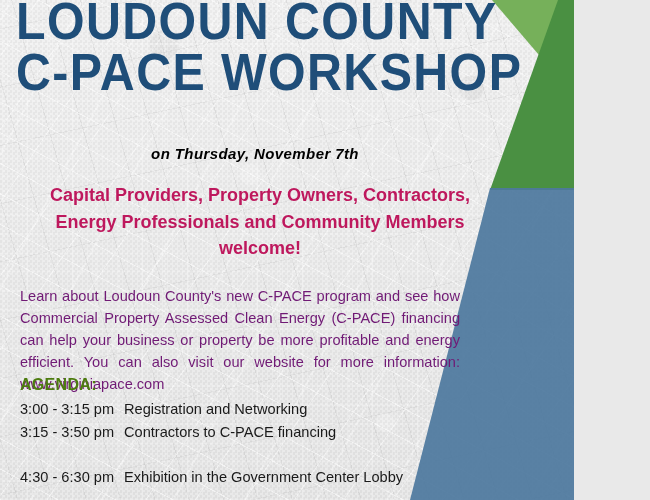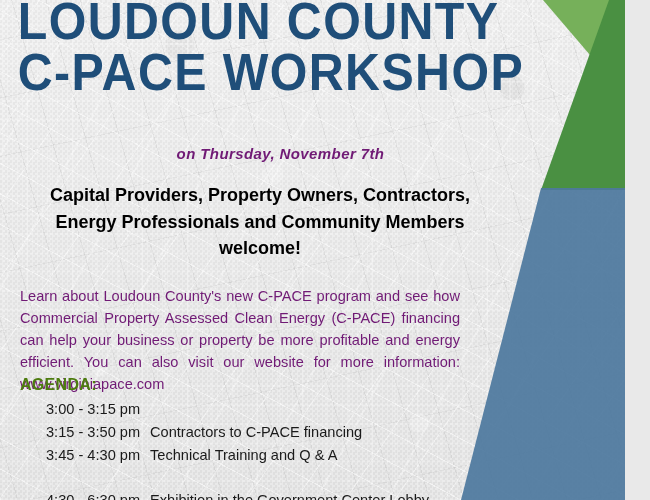--- a/index.html
+++ b/index.html
@@ -7,21 +7,21 @@
 
   html, body {
     width:650px; height:500px;
     overflow:hidden;
     background:#e9e9e9;
     font-family:"Liberation Sans", sans-serif;
   }
 
   #flyer {
     position:relative;
-    width:625px; height:500px;
+    width:574px; height:500px;
     overflow:hidden;
     background:#e5e5e5;
   }
 
   
   .map-base {
     position:absolute; inset:0;
     background:
       linear-gradient(180deg, rgba(255,255,255,0.55), rgba(255,255,255,0.25)),
       #dcdcdc;
@@ -95,32 +95,32 @@
   .date-line {
     position:absolute;
     left:0; right:0; top:145px;
     text-align:center;
     padding-right:64px;
     font-family:"Liberation Sans Narrow","Liberation Sans", sans-serif;
     font-style:italic;
     font-weight:bold;
     font-size:15px;
     letter-spacing:0.4px;
-    color:#701a75;
+    color:#000000;
   }
 
   .audience {
     position:absolute;
     left:34px; top:182px; width:452px;
     text-align:center;
     font-family:"Liberation Sans Narrow","Liberation Sans", sans-serif;
     font-weight:bold;
     font-size:18px;
     line-height:1.48;
-    color:#000000;
+    color:#be185d;
   }
 
   .body-copy {
     position:absolute;
     left:20px; top:286px; width:440px;
     text-align:justify;
     font-family:"Liberation Sans Narrow","Liberation Sans", sans-serif;
     font-size:14.6px;
     line-height:1.50;
     color:#701a75;
@@ -140,21 +140,20 @@
     position:absolute;
     left:20px; top:398px; width:470px;
     list-style:none;
   }
   .agenda-row {
     display:flex;
     font-family:"Liberation Sans Narrow","Liberation Sans", sans-serif;
     font-size:14.6px;
     line-height:1.58;
     color:#1a1a1a;
-    margin-left:26px;
   }
   .agenda-row.spaced { margin-top:22px; }
   .agenda-time { width:104px; flex:0 0 104px; white-space:nowrap; }
   .agenda-desc { flex:1 1 auto; }
 </style>
 </head>
 <body>
 
 <div id="flyer">
 
@@ -178,28 +177,25 @@
 
     <div class="audience">Capital Providers, Property Owners, Contractors, Energy Professionals and Community Members welcome!</div>
 
     <div class="body-copy">Learn about Loudoun County's new C-PACE program and see how Commercial Property Assessed Clean Energy (C-PACE) financing can help your business or property be more profitable and energy efficient. You can also visit our website for more information: www.virginiapace.com</div>
 
     <div class="agenda-title">AGENDA:</div>
 
     <ul class="agenda-list" id="agenda-list">
         <li class="agenda-row">
           <span class="agenda-time">3:00 - 3:15 pm</span>
+          <span class="agenda-desc">Registration and Networking</span>
         </li>
         <li class="agenda-row">
           <span class="agenda-time">3:15 - 3:50 pm</span>
           <span class="agenda-desc">Contractors to C-PACE financing</span>
-        </li>
-        <li class="agenda-row">
-          <span class="agenda-time">3:45 - 4:30 pm</span>
-          <span class="agenda-desc">Technical Training and Q &amp; A</span>
         </li>
         <li class="agenda-row spaced">
           <span class="agenda-time">4:30 - 6:30 pm</span>
           <span class="agenda-desc">Exhibition in the Government Center Lobby</span>
         </li>
       </ul>
 
   </div>
 </div>
 

